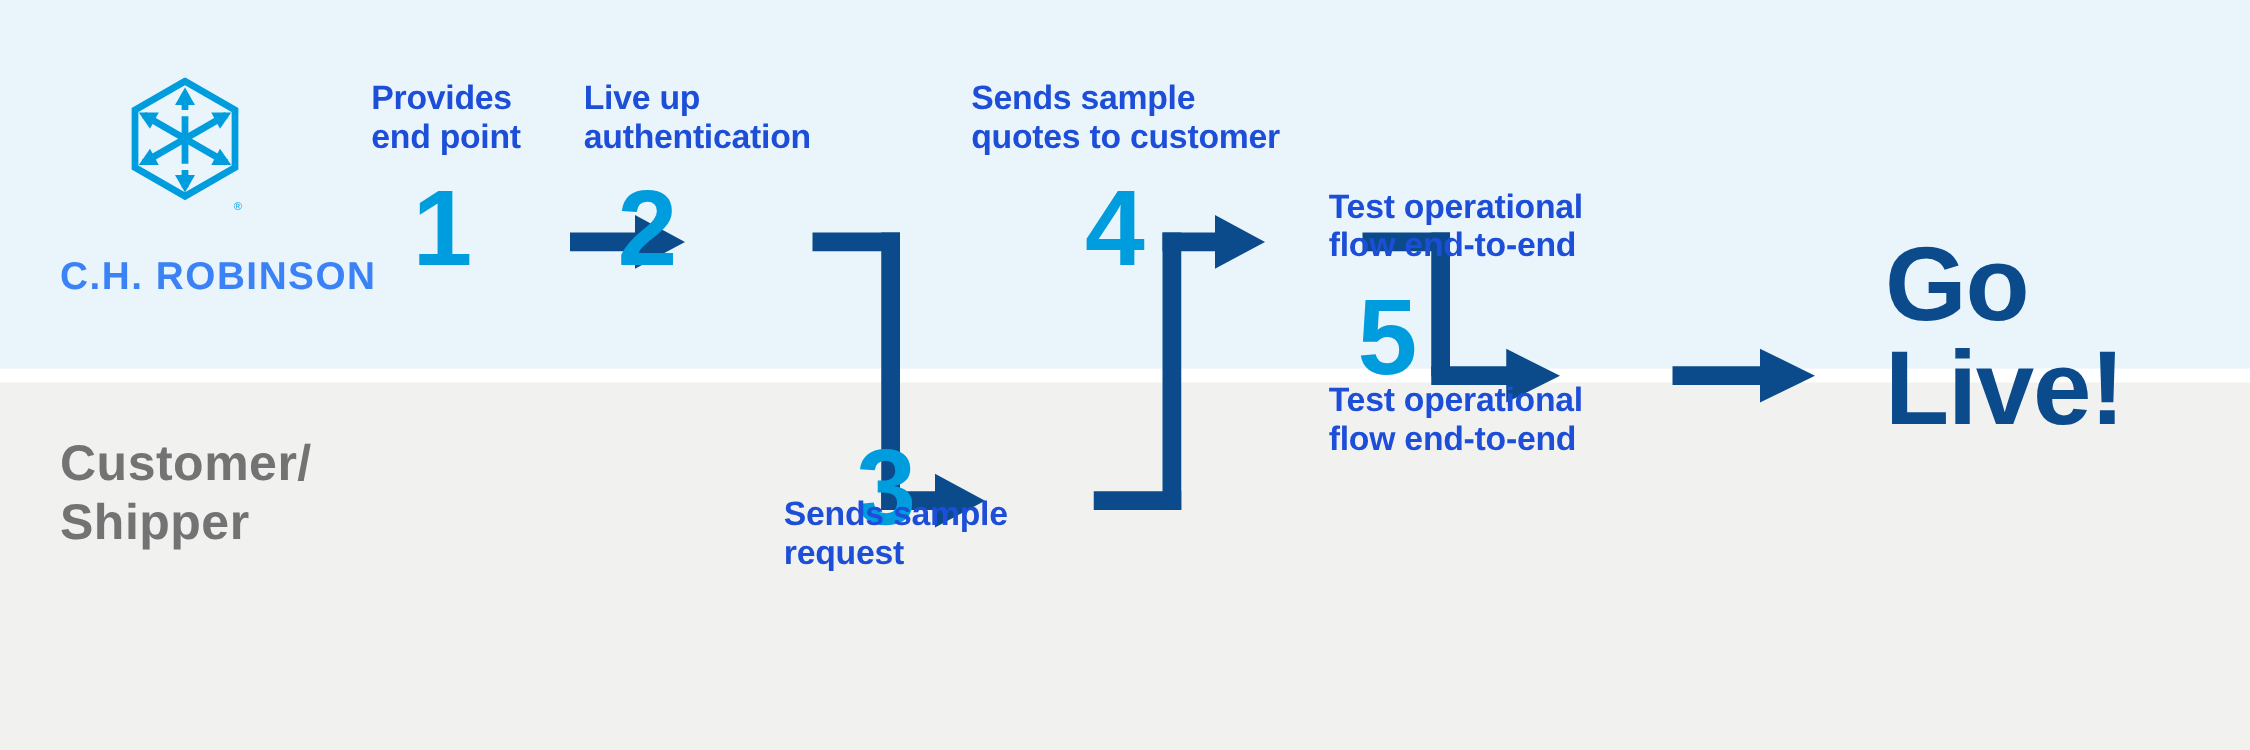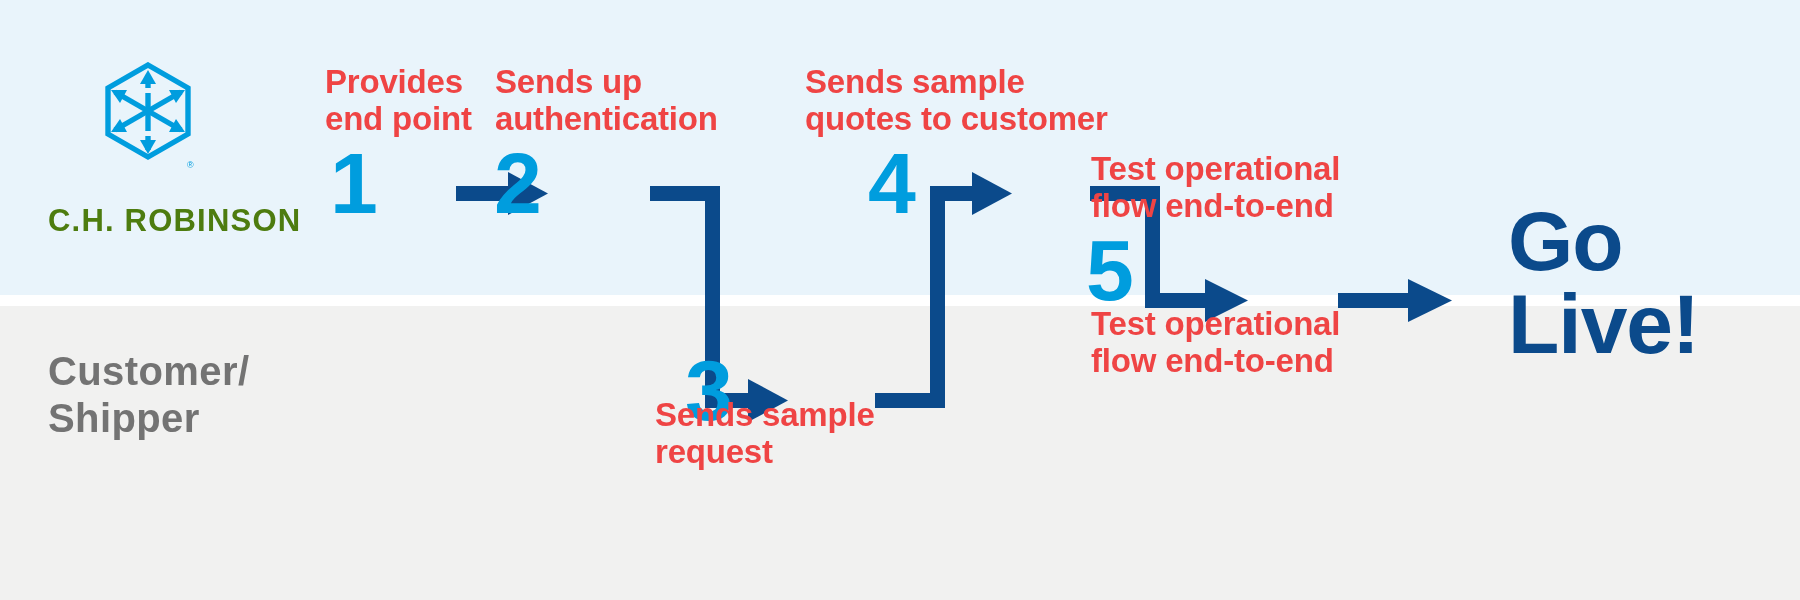--- a/index.html
+++ b/index.html
@@ -39,42 +39,41 @@
   .flow-svg {
     position: absolute;
     left: 0;
     top: 0;
     width: 1800px;
     height: 600px;
   }
 
   .lbl {
     position: absolute;
-    color: #ef4444;
-    font-weight: bold;
-    font-size: 33px;
+    color: #1d4ed8;
+    font-weight: bold;
+    font-size: 27px;
     line-height: 1.13;
     letter-spacing: -0.2px;
     white-space: pre-line;
-    margin-left: 28px;
   }
 
   .num {
     position: absolute;
     color: #009dde;
     font-weight: bold;
     font-size: 86px;
     line-height: 1;
     letter-spacing: -1px;
   }
   .brand-wordmark {
     position: absolute;
     left: 48px;
     top: 203px;
-    color: #4d7c0f;
+    color: #3b82f6;
     font-weight: bold;
     font-size: 31px;
     letter-spacing: 1.2px;
   }
   .logo-mark {
     position: absolute;
     left: 103px;
     top: 62px;
     width: 92px;
     height: 110px;
@@ -88,21 +87,21 @@
     font-weight: bold;
     font-size: 40px;
     line-height: 1.18;
     letter-spacing: 0.4px;
     white-space: pre-line;
   }
 
   .golive {
     position: absolute;
     left: 1508px;
-    top: 200px;
+    top: 186px;
     color: #0b4a8b;
     font-weight: bold;
     font-size: 84px;
     line-height: 0.99;
     letter-spacing: -1px;
     white-space: pre-line;
   }
 </style>
 </head>
 <body>
@@ -181,21 +180,21 @@
         <rect x="1338" y="293" width="80" height="15"></rect>
         <polygon points="1408,279 1452,300.5 1408,322"></polygon>
       </g>
     </g>
   </svg>
 
   <div class="lbl" style="left:297px; top:63px;">Provides
 end point</div>
   <div class="num" style="left:330px; top:140px;">1</div>
 
-  <div class="lbl" style="left:467px; top:63px;">Sends up
+  <div class="lbl" style="left:467px; top:63px;">Live up
 authentication</div>
   <div class="num" style="left:494px; top:140px;">2</div>
 
   <div class="num" style="left:685px; top:347px;">3</div>
   <div class="lbl" style="left:627px; top:396px;">Sends sample
 request</div>
 
   <div class="lbl" style="left:777px; top:63px;">Sends sample
 quotes to customer</div>
   <div class="num" style="left:868px; top:140px;">4</div>

